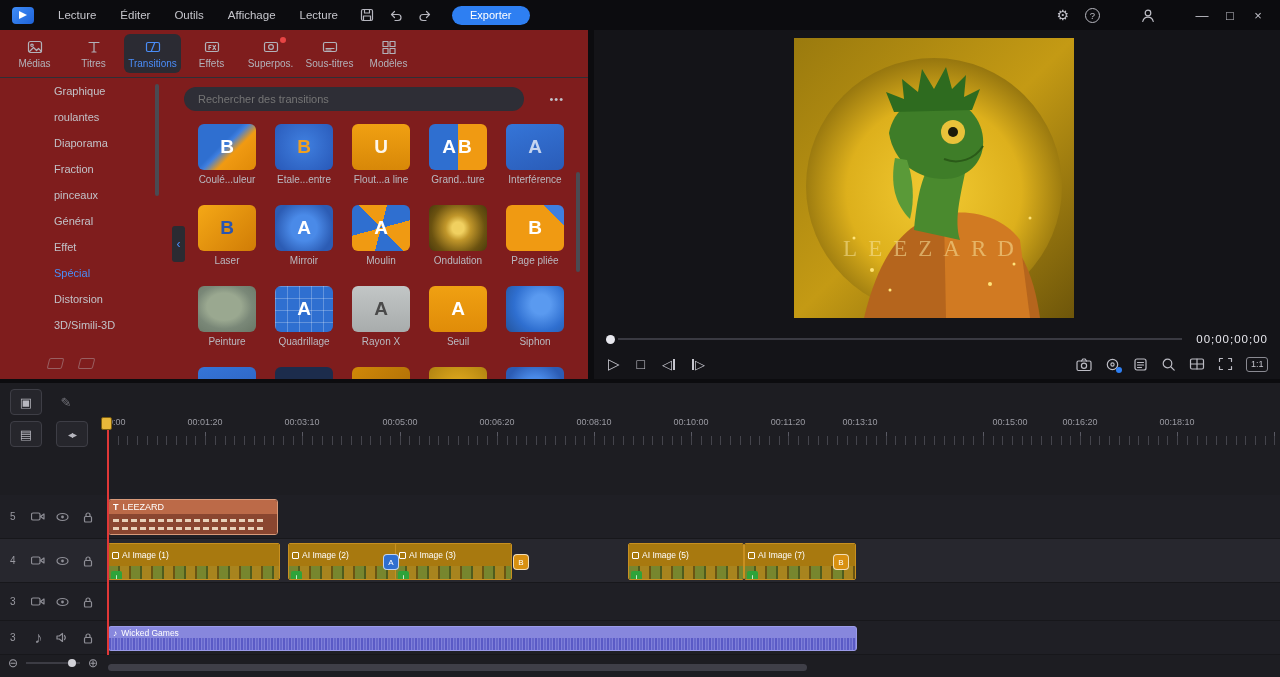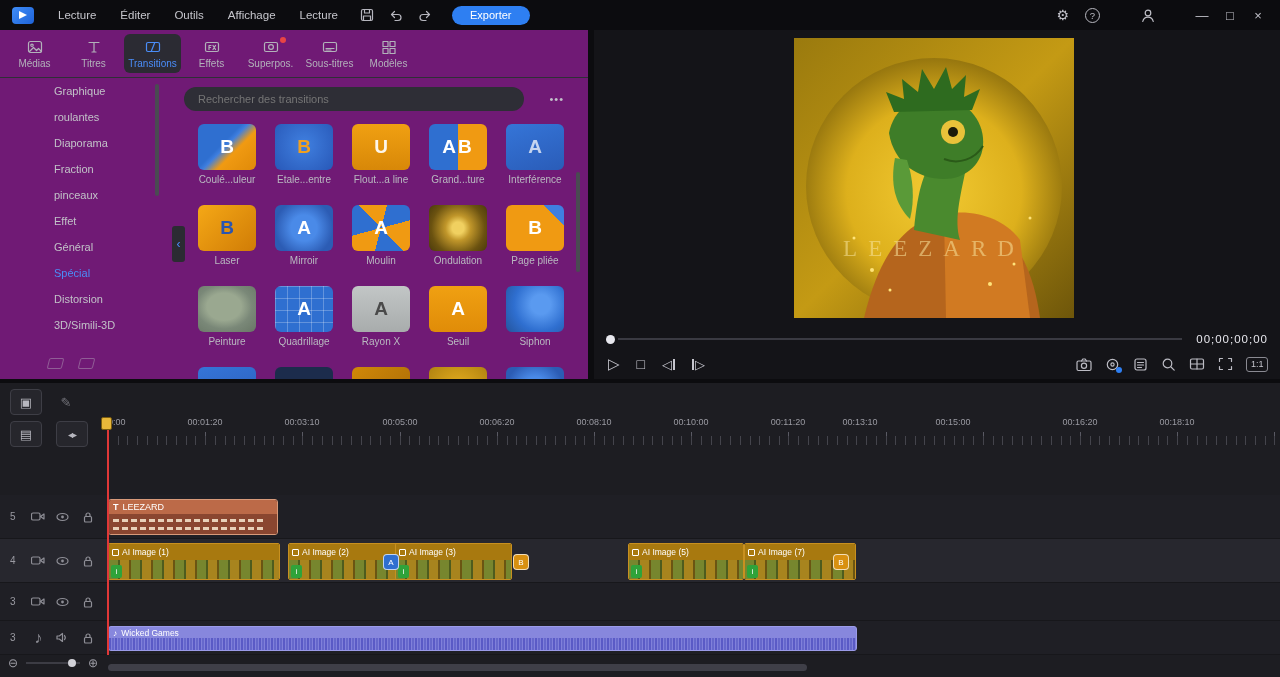--- a/index.html
+++ b/index.html
@@ -18,21 +18,21 @@
   .project-status { position:absolute; left:50%; top:0; height:30px; display:flex; align-items:center; gap:6px; transform:translateX(-50%); font-size:11px; white-space:nowrap; }
   .ps-title { color:#c4c4ca; } .ps-auto { color:#8d8d95; }
   .mb-right { margin-left:auto; display:flex; align-items:center; margin-right:12px; color:#c0c0c8; }
   .gear { font-size:14px; }
   .help-circle { width:15px; height:15px; border:1.2px solid #b8b8c0; border-radius:50%; font-size:9.5px; display:flex; align-items:center; justify-content:center; margin-left:16px; }
   .person { margin-left:40px; }
   .winbtn { font-size:13px; color:#c0c0c8; display:flex; align-items:center; justify-content:center; width:20px; }
   .win-min { margin-left:36px; } .win-max, .win-close { margin-left:8px; }
 
   
-  #left-panel { position:absolute; left:0; top:30px; width:588px; height:349px; background:#701a75; overflow:hidden; }
+  #left-panel { position:absolute; left:0; top:30px; width:588px; height:349px; background:#7f1d1d; overflow:hidden; }
   .tabbar { height:48px; border-bottom:1px solid #2f2f36; display:flex; align-items:center; padding-left:6px; gap:2px; }
   .tab { width:57px; display:flex; flex-direction:column; align-items:center; gap:3px; color:#b2b2ba; font-size:10px; position:relative; padding:5px 0 4px; border-radius:6px; }
   .tab.active { color:#4a8df8; background:#2b2b33; }
   .tab .nd { position:absolute; top:3px; right:13px; width:6px; height:6px; border-radius:50%; background:#e84545; }
   .cats { position:absolute; left:0; top:48px; width:172px; bottom:0; }
   .cat { height:26px; line-height:26px; padding-left:54px; font-size:11px; color:#c2c2c8; white-space:nowrap; }
   .cat.active { color:#4a8df8; }
   .cat-scroll { position:absolute; right:13px; top:6px; width:4px; height:112px; background:#4a4a52; border-radius:2px; }
   .cat-bottom { position:absolute; left:48px; bottom:10px; display:flex; gap:16px; opacity:.4; color:#c2c2c8; }
   .tr-shape { width:15px; height:11px; border:1.5px solid currentColor; border-radius:2px; transform:skewX(-14deg); }
@@ -104,21 +104,21 @@
   .lane { position:absolute; left:100px; right:0; top:0; bottom:0; }
   
   .clip-title { position:absolute; left:8px; top:4px; width:170px; height:36px; border-radius:3px; overflow:hidden; border:1px solid #d89a7a; }
   .ct-head { height:14px; background:#bc6a48; display:flex; align-items:center; gap:4px; padding-left:4px; font-size:9px; color:#fff; }
   .ct-ticon { font-size:9px; font-weight:bold; }
   .ct-body { height:22px; background:#8a4630; position:relative; }
   .ct-marks { position:absolute; left:4px; right:12px; height:3px; background:repeating-linear-gradient(90deg,#e8d0b8 0 6px,transparent 6px 9px); }
   .m1 { top:5px; } .m2 { top:13px; }
   
   .clip-ai { position:absolute; top:4px; height:37px; border-radius:2px; overflow:hidden; border:1px solid #c89020; }
-  .ca-head { height:16px; background:#a8790f; display:flex; align-items:center; gap:3px; padding-left:3px; font-size:8.5px; color:#fff; white-space:nowrap; overflow:hidden; }
+  .ca-head { height:22px; background:#a8790f; display:flex; align-items:center; gap:3px; padding-left:3px; font-size:8.5px; color:#fff; white-space:nowrap; overflow:hidden; }
   .ca-ic { width:7px; height:7px; border:1px solid #fff; border-radius:1px; flex:none; }
   .ca-body { height:24px; background:repeating-linear-gradient(90deg,#77862e 0 9px,#4e5c1e 9px 11px,#a8841e 11px 20px,#6b5512 20px 22px); position:relative; }
   .ca-badge { position:absolute; left:2px; top:5px; width:11px; height:13px; background:#2fa33a; border-radius:2px; color:#fff; font-size:8px; display:flex; align-items:center; justify-content:center; }
   .tr-ov { position:absolute; top:15px; width:16px; height:16px; border-radius:4px; display:flex; align-items:center; justify-content:center; font-size:8px; color:#fff; border:1px solid rgba(255,255,255,.7); z-index:3; }
   .tr-blue { background:#2f6fd0; } .tr-gold { background:#d89010; }
   
   .clip-audio { position:absolute; left:8px; top:5px; width:749px; height:25px; background:#8787dd; border-radius:3px; overflow:hidden; border:1px solid #9a9ae8; }
   .au-head { height:11px; display:flex; align-items:center; gap:4px; padding-left:4px; font-size:8.5px; color:#fff; }
   .au-wave { height:14px; background:repeating-linear-gradient(90deg,#5a5ac6 0 2px,#8080da 2px 3px,#6668cc 3px 5px,#8080da 5px 6px); }
   
@@ -233,22 +233,22 @@
       <span>Modèles</span>
     </div>
   </div>
 
   <div class="cats">
     <div class="cat">Graphique</div>
     <div class="cat">roulantes</div>
     <div class="cat">Diaporama</div>
     <div class="cat">Fraction</div>
     <div class="cat">pinceaux</div>
+    <div class="cat">Général</div>
     <div class="cat">Effet</div>
-    <div class="cat">Général</div>
     <div class="cat active">Spécial</div>
     <div class="cat">Distorsion</div>
     <div class="cat">3D/Simili-3D</div>
     <div class="cat-scroll"></div>
     <div class="cat-bottom">
       <span class="tr-shape"></span>
       <span class="tr-shape"></span>
     </div>
   </div>
 
@@ -445,21 +445,21 @@
   <div class="ruler">
     <span class="rlabel first" style="left:8px">0:00</span>
     <span class="rlabel" style="left:105px">00:01:20</span>
     <span class="rlabel" style="left:202px">00:03:10</span>
     <span class="rlabel" style="left:300px">00:05:00</span>
     <span class="rlabel" style="left:397px">00:06:20</span>
     <span class="rlabel" style="left:494px">00:08:10</span>
     <span class="rlabel" style="left:591px">00:10:00</span>
     <span class="rlabel" style="left:688px">00:11:20</span>
     <span class="rlabel" style="left:760px">00:13:10</span>
-    <span class="rlabel" style="left:853px">00:15:00</span>
+    <span class="rlabel" style="left:910px">00:15:00</span>
     <span class="rlabel" style="left:980px">00:16:20</span>
     <span class="rlabel" style="left:1077px">00:18:10</span>
     <div class="ticks-major"></div>
     <div class="ticks-minor"></div>
   </div>
 
   <div class="tracks">
 
     <div class="trow" style="top:0;height:44px">
       <div class="thead">

